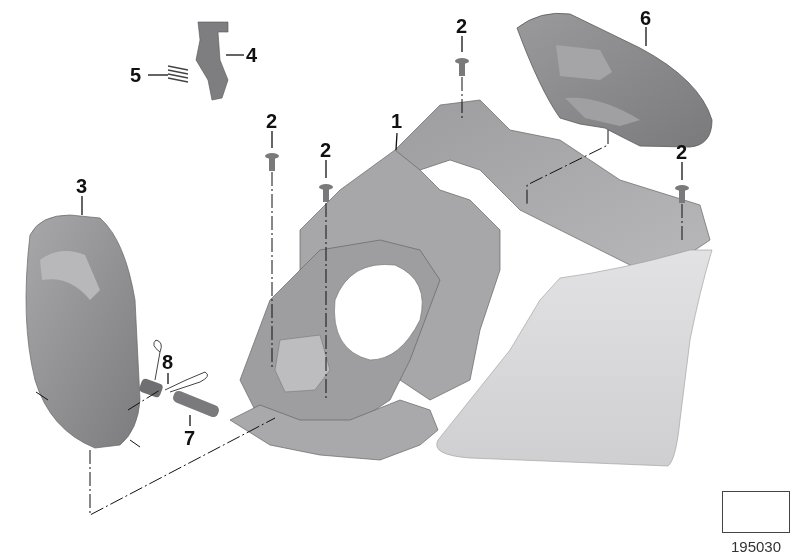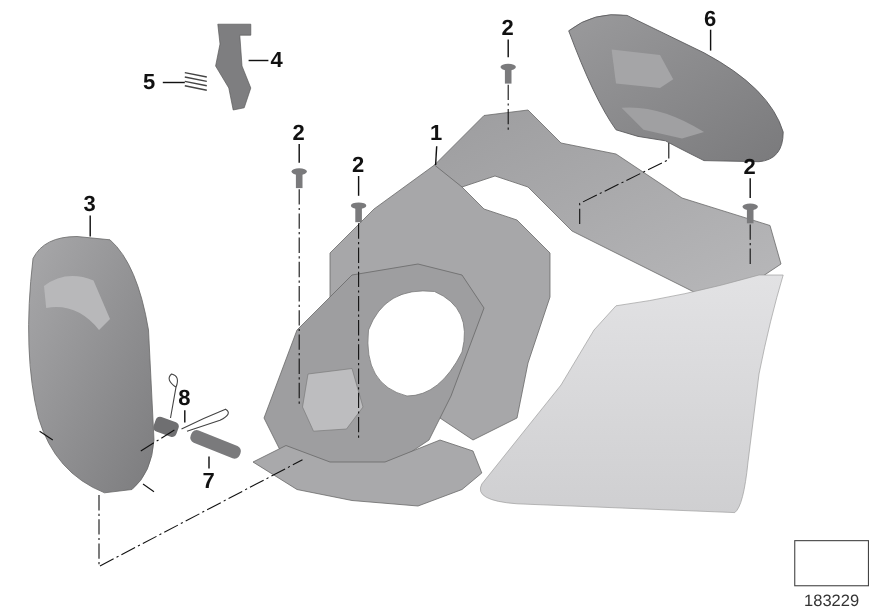--- a/index.html
+++ b/index.html
@@ -132,13 +132,13 @@
 <div class="callout" style="left:676px; top:142px;">2</div>
 <div class="callout" style="left:391px; top:111px;">1</div>
 <div class="callout" style="left:76px; top:176px;">3</div>
 <div class="callout" style="left:246px; top:45px;">4</div>
 <div class="callout" style="left:130px; top:65px;">5</div>
 <div class="callout" style="left:640px; top:8px;">6</div>
 <div class="callout" style="left:184px; top:428px;">7</div>
 <div class="callout" style="left:162px; top:352px;">8</div>
 
 <div class="ref-box"></div>
-<div class="ref-num">183229</div>
+<div class="ref-num">195030</div>
 
 </body></html>

